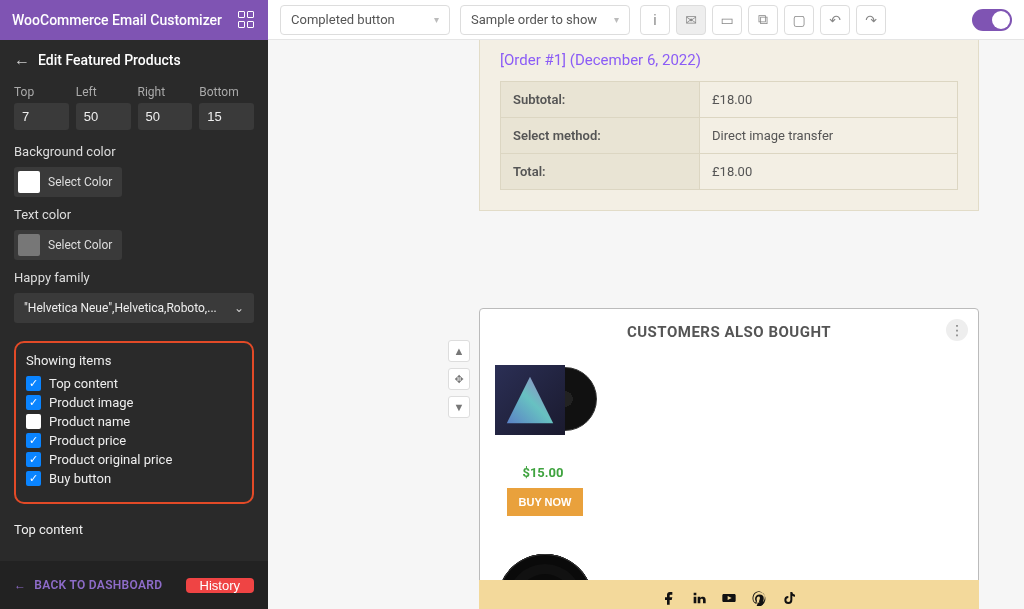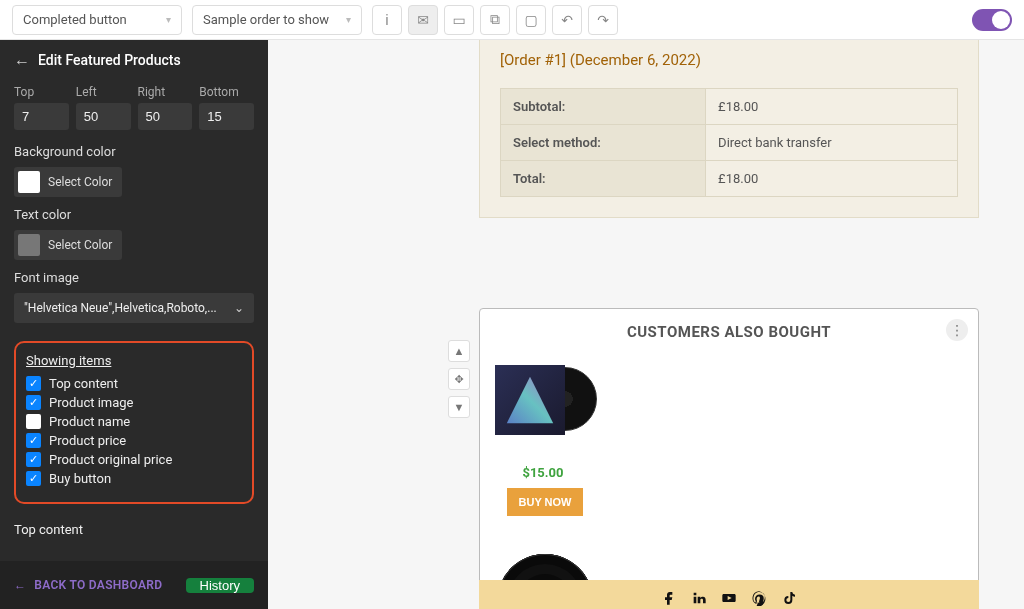--- a/index.html
+++ b/index.html
@@ -170,21 +170,21 @@
     cursor: pointer;
     margin-top: 6px;
   }
   .font-select .chev { margin-left: auto; color:#ccc;}
   .highlight-box {
     border: 2px solid #e24a27;
     border-radius: 10px;
     padding: 10px 10px 12px 10px;
     margin-top: 18px;
   }
-  .hb-title { font-size: 13px; color: #eee; margin-bottom: 8px; text-decoration: underline; }
+  .hb-title { font-size: 13px; color: #eee; margin-bottom: 8px; }
   .check-row {
     display: flex; align-items: center; gap: 8px;
     font-size: 13px; color: #eee;
     margin: 4px 0;
     cursor: pointer;
   }
   .check {
     width: 15px; height: 15px;
     border-radius: 2px;
     background: #0a84ff;
@@ -204,21 +204,21 @@
     padding: 0 14px;
     gap: 10px;
   }
   .back-dash {
     display: flex; align-items: center; gap: 8px;
     color: #8e6cc9; font-size: 12px; font-weight: 600;
     cursor: pointer; letter-spacing: .3px;
   }
   .history-btn {
     margin-left: auto;
-    background: #15803d;
+    background: #ef4444;
     color: #fff;
     font-size: 13px;
     border: none;
     border-radius: 4px;
     padding: 0 14px;
     cursor: pointer;
   }
   .collapse-handle {
     position: absolute;
     right: -14px; top: 300px;
@@ -258,22 +258,22 @@
     left: 211px;
     right: 45px;
     top: -10px;
   }
   .paper {
     background: #f3efe4;
     border: 1px solid #e2dcc8;
     padding: 20px;
   }
   .order-link {
-    color: #a16207; font-size: 15px;
-    margin-bottom: 19px;
+    color: #8b5cf6; font-size: 15px;
+    margin-bottom: 12px;
   }
   .order-table {
     width: 100%;
     border-collapse: collapse;
     font-size: 13px;
   }
   .order-table th, .order-table td {
     border: 1px solid #dcd6c2;
     padding: 10px 12px;
     text-align: left;
@@ -388,20 +388,29 @@
     gap: 14px;
     color: #111;
     border-radius: 0 0 4px 4px;
   }
   .social-bar svg { width: 16px; height: 16px; fill: #111; }
 </style>
 </head>
 <body>
 
 <div class="header">
+  <div class="brand">
+    <span>WooCommerce Email Customizer</span>
+    <span class="brand-icon">
+      <span></span>
+        <span></span>
+        <span></span>
+        <span></span>
+    </span>
+  </div>
   <div class="header-controls">
     <div class="dropdown" style="width:170px">
       <span>Completed button</span>
       <span class="chev">▾</span>
     </div>
     <div class="dropdown" style="width:170px">
       <span>Sample order to show</span>
       <span class="chev">▾</span>
     </div>
     <div class="icon-btn-group">
@@ -450,21 +459,21 @@
         <div class="color-swatch" style="background:#ffffff"></div>
         <span class="color-text">Select Color</span>
       </div>
 
       <div class="field-label">Text color</div>
       <div class="color-select">
         <div class="color-swatch" style="background:#777777"></div>
         <span class="color-text">Select Color</span>
       </div>
 
-      <div class="field-label">Font image</div>
+      <div class="field-label">Happy family</div>
       <div class="font-select">
         <span>"Helvetica Neue",Helvetica,Roboto,...</span>
         <span class="chev">⌄</span>
       </div>
 
       <div class="highlight-box">
         <div class="hb-title">Showing items</div>
 
         <div class="check-row">
           <div class="check">✓</div>
@@ -518,21 +527,21 @@
       <div class="paper">
         <div class="order-link">[Order #1] (December 6, 2022)</div>
         <table class="order-table">
           <tbody>
           <tr>
             <td class="label" colspan="2">Subtotal:</td>
             <td>£18.00</td>
           </tr>
           <tr>
             <td class="label" colspan="2">Select method:</td>
-            <td>Direct bank transfer</td>
+            <td>Direct image transfer</td>
           </tr>
           <tr>
             <td class="label" colspan="2">Total:</td>
             <td>£18.00</td>
           </tr>
         </tbody>
           </table>
       </div>
     </div>
 

